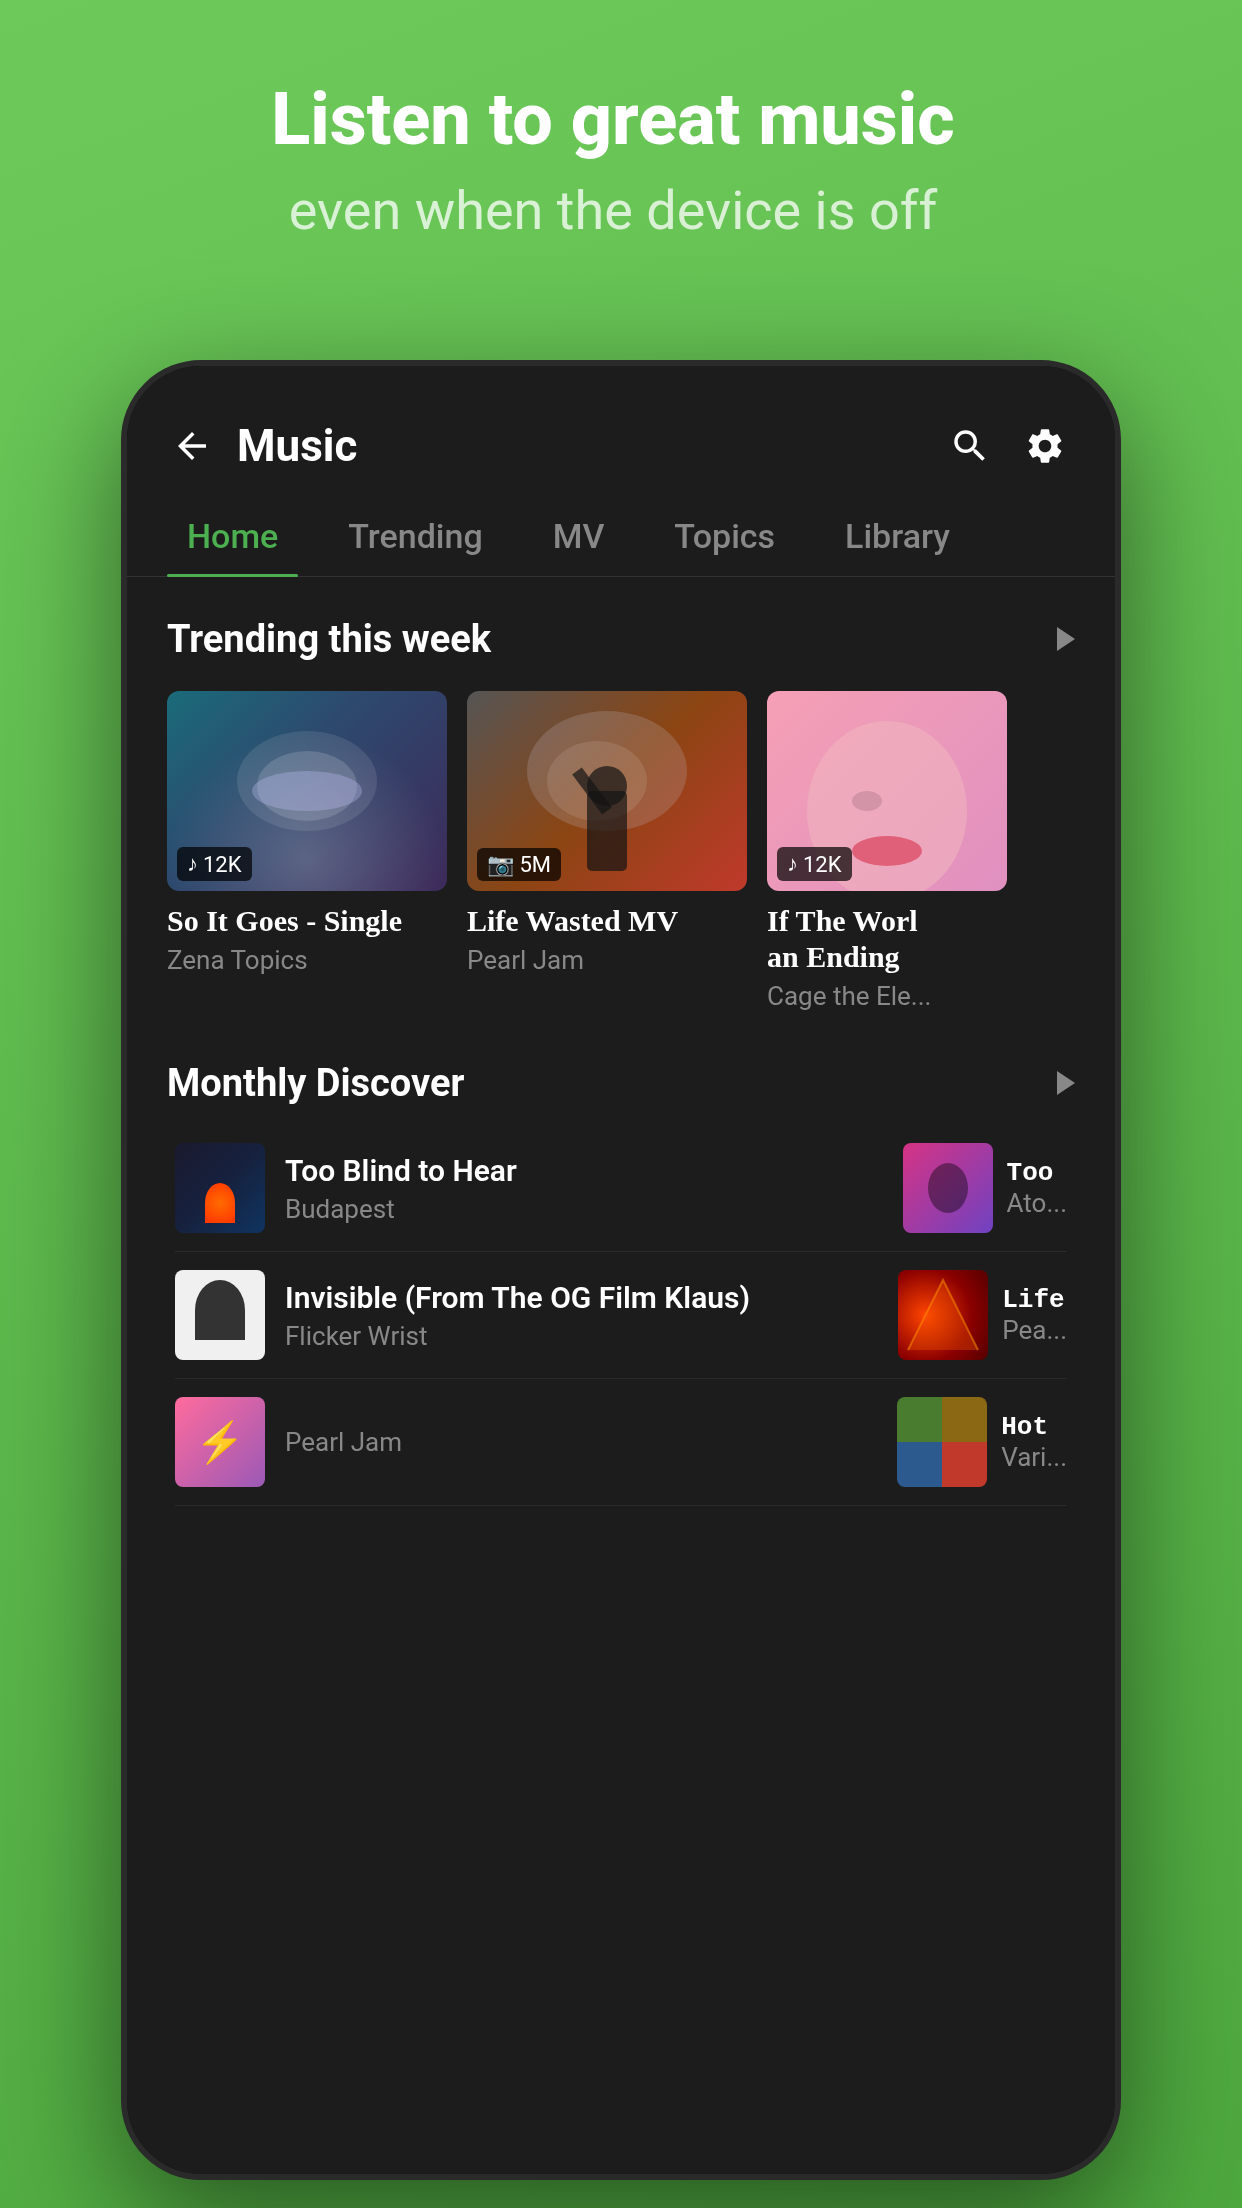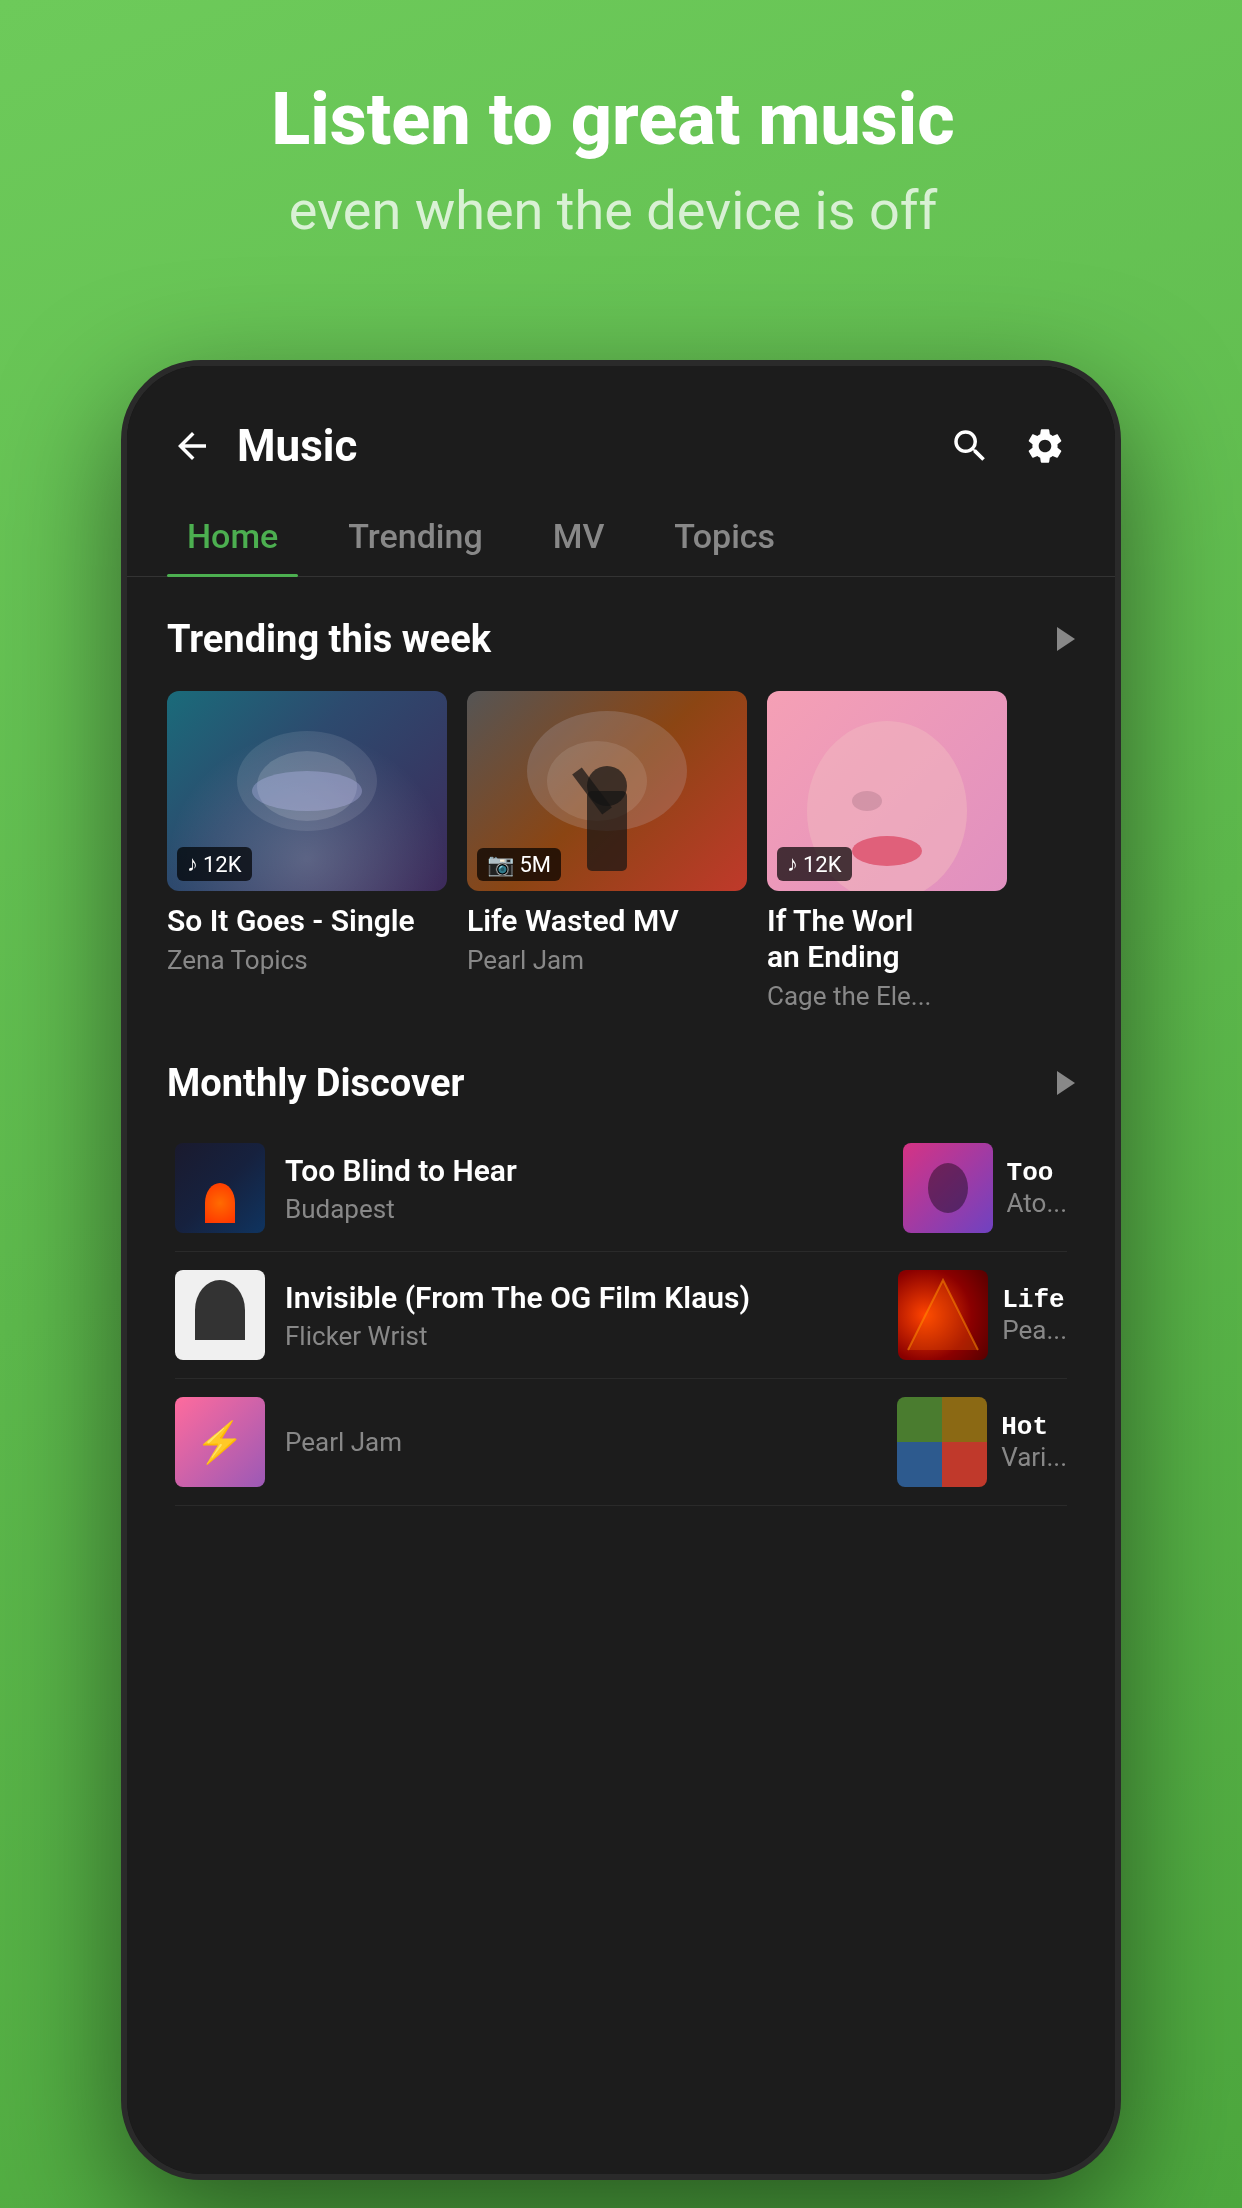--- a/index.html
+++ b/index.html
@@ -235,20 +235,21 @@
       align-items: center;
       gap: 5px;
     }
 
     .card-name {
       font-size: 30px;
       font-weight: 600;
       color: #ffffff;
       margin-bottom: 6px;
       line-height: 1.2;
+      font-family: Liberation Serif, serif;
     }
 
     .card-artist {
       font-size: 26px;
       color: #888;
     }
 
     
     .discover-list {
       padding: 0 48px;
@@ -471,20 +472,21 @@
             <path d="M19.14,12.94c0.04-0.3,0.06-0.61,0.06-0.94c0-0.32-0.02-0.64-0.07-0.94l2.03-1.58c0.18-0.14,0.23-0.41,0.12-0.61 l-1.92-3.32c-0.12-0.22-0.37-0.29-0.59-0.22l-2.39,0.96c-0.5-0.38-1.03-0.7-1.62-0.94L14.4,2.81c-0.04-0.24-0.24-0.41-0.48-0.41 h-3.84c-0.24,0-0.43,0.17-0.47,0.41L9.25,5.35C8.66,5.59,8.12,5.92,7.63,6.29L5.24,5.33c-0.22-0.08-0.47,0-0.59,0.22L2.74,8.87 C2.62,9.08,2.66,9.34,2.86,9.48l2.03,1.58C4.84,11.36,4.8,11.69,4.8,12s0.02,0.64,0.07,0.94l-2.03,1.58 c-0.18,0.14-0.23,0.41-0.12,0.61l1.92,3.32c0.12,0.22,0.37,0.29,0.59,0.22l2.39-0.96c0.5,0.38,1.03,0.7,1.62,0.94l0.36,2.54 c0.05,0.24,0.24,0.41,0.48,0.41h3.84c0.24,0,0.44-0.17,0.47-0.41l0.36-2.54c0.59-0.24,1.13-0.56,1.62-0.94l2.39,0.96 c0.22,0.08,0.47,0,0.59-0.22l1.92-3.32c0.12-0.22,0.07-0.47-0.12-0.61L19.14,12.94z M12,15.6c-1.98,0-3.6-1.62-3.6-3.6 s1.62-3.6,3.6-3.6s3.6,1.62,3.6,3.6S13.98,15.6,12,15.6z"></path>
           </svg>
         </div>
       </div>
 
       <div class="tabs">
         <div class="tab active">Home</div>
         <div class="tab">Trending</div>
         <div class="tab">MV</div>
         <div class="tab">Topics</div>
+        <div class="tab">Library</div>
       </div>
 
       <div class="section-header">
         <span class="section-title">Trending this week</span>
         <div>
           <div class="arrow-right"></div>
         </div>
       </div>
 
       <div class="trending-scroll">

